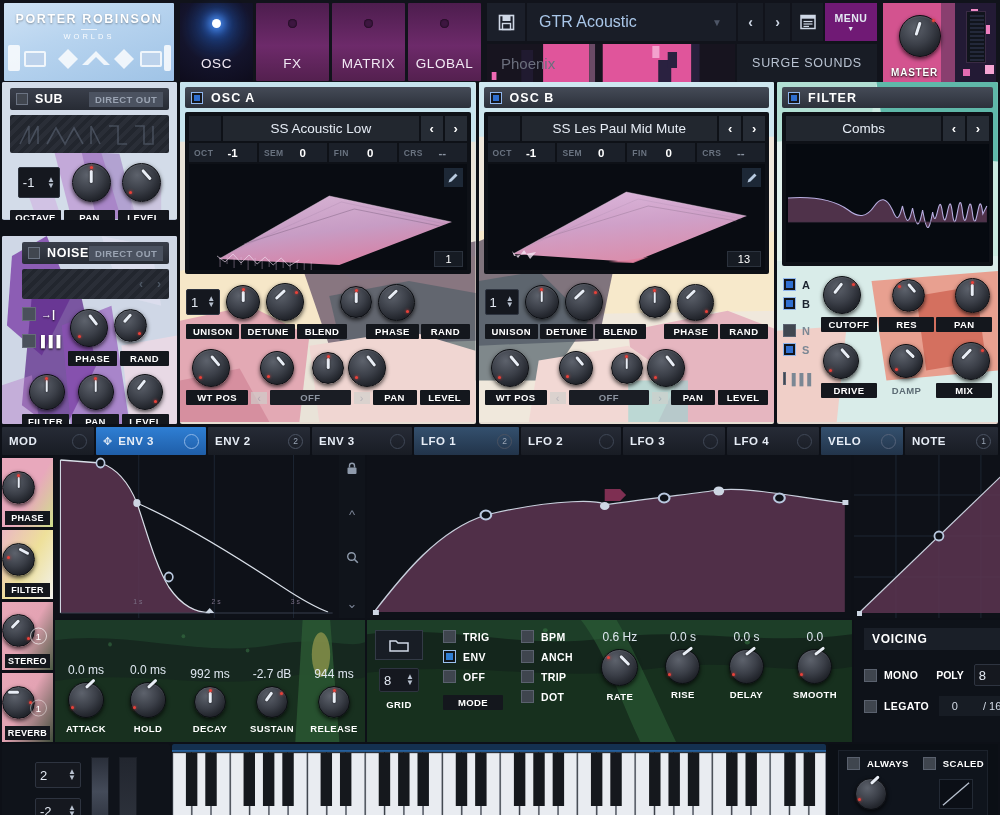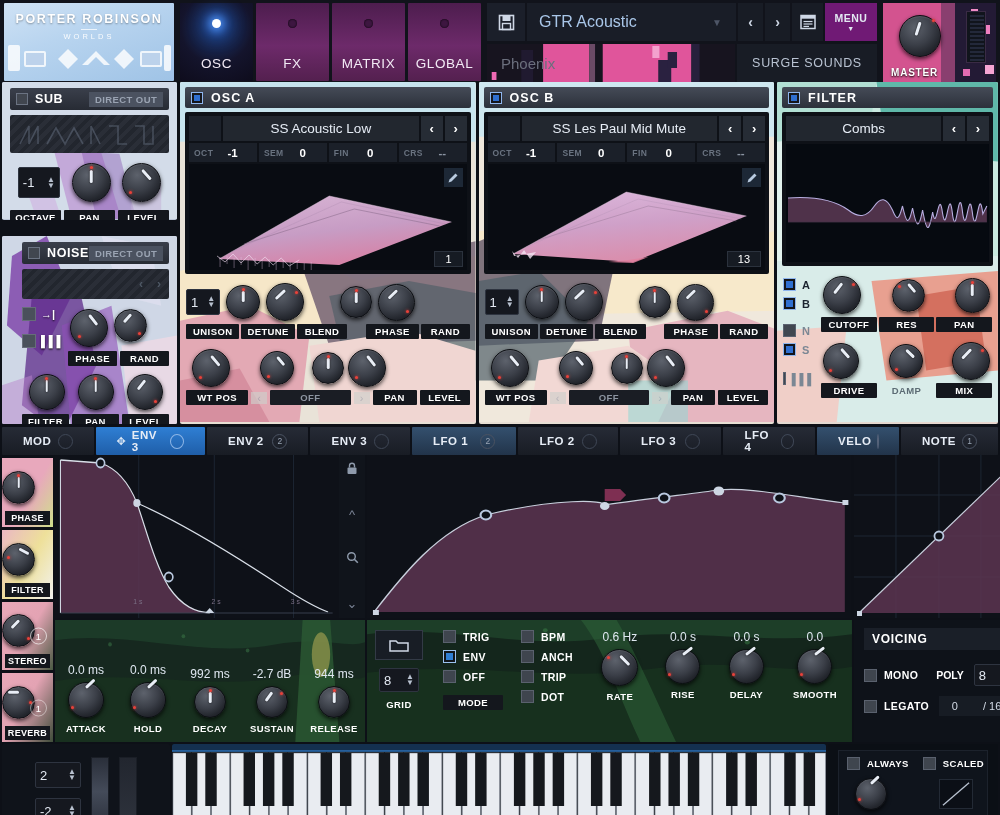--- a/index.html
+++ b/index.html
@@ -126,21 +126,21 @@
   .routecol { display:flex; flex-direction:column; gap: 6px; }
   .routerow { display:flex; align-items:center; gap:6px; }
   .routerow .cb { width:13px;height:13px; background:#414750; border:1px solid #5b6270;}
   .routerow .cb.on { background:#2f6fd0; border-color:#8fb6ee; box-shadow: inset 0 0 0 2px #12141a;}
   .routerow .rl { color:#1c2430; font-size:11px; font-weight:bold; }
   .routerow .rl.dim { color:#7b8794; }
 
   
   .modtabs { display:flex; height: 28px; margin: 3px 2px 0; gap: 2px; }
   .modtab { background: linear-gradient(180deg,#262b36,#181c24); display:flex;align-items:center;
-     padding: 0 21px; gap: 6px; cursor:pointer; position:relative; border-radius:1px;}
+     padding: 0 7px; gap: 6px; cursor:pointer; position:relative; border-radius:1px;}
   .modtab.active { background: linear-gradient(180deg,#2f7fd4,#1f5ea8); }
   .modtab .tl { color:#e7edf6; font-size:11.5px; font-weight:bold; letter-spacing:.5px;}
   .ringbadge { margin-left:auto; width:15px;height:15px;border-radius:50%;
       border:1.5px solid #3c4personally; }
 
   
   .modbody { display:flex; height: 287px; margin: 0 2px; gap: 2px; }
   .srcstrip { width: 86px; display:flex; flex-direction:column; gap:3px; padding-top:3px;}
   .srccell { flex:1; position:relative; overflow:hidden; background:#d8b9c6; display:flex;
      flex-direction:column; align-items:center; justify-content:center; }

